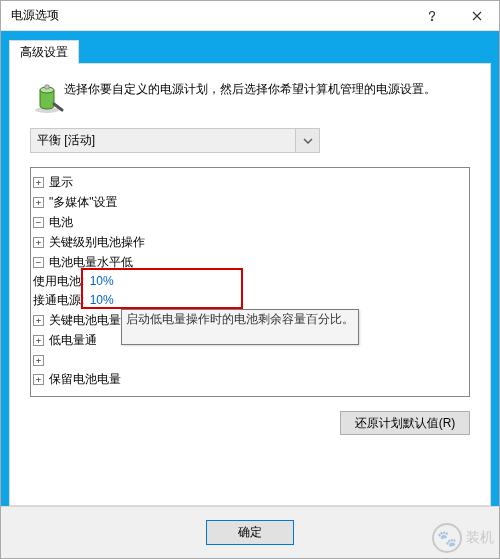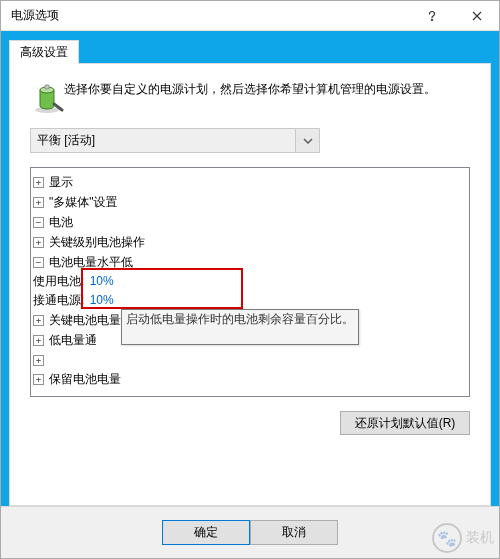--- a/index.html
+++ b/index.html
@@ -263,21 +263,20 @@
 
       <div class="restore-row">
         <div class="btn-std">还原计划默认值(R)</div>
       </div>
 
     </div>
   </div>
 
   <div class="footer">
     <div class="btn-std primary">确定</div>
-    <div class="btn-std">取消</div>
   </div>
 </div>
 
 <div class="watermark">
   <div class="paw">🐾</div>
   <span class="wt">装机</span>
 </div>
 
 </div>
 

